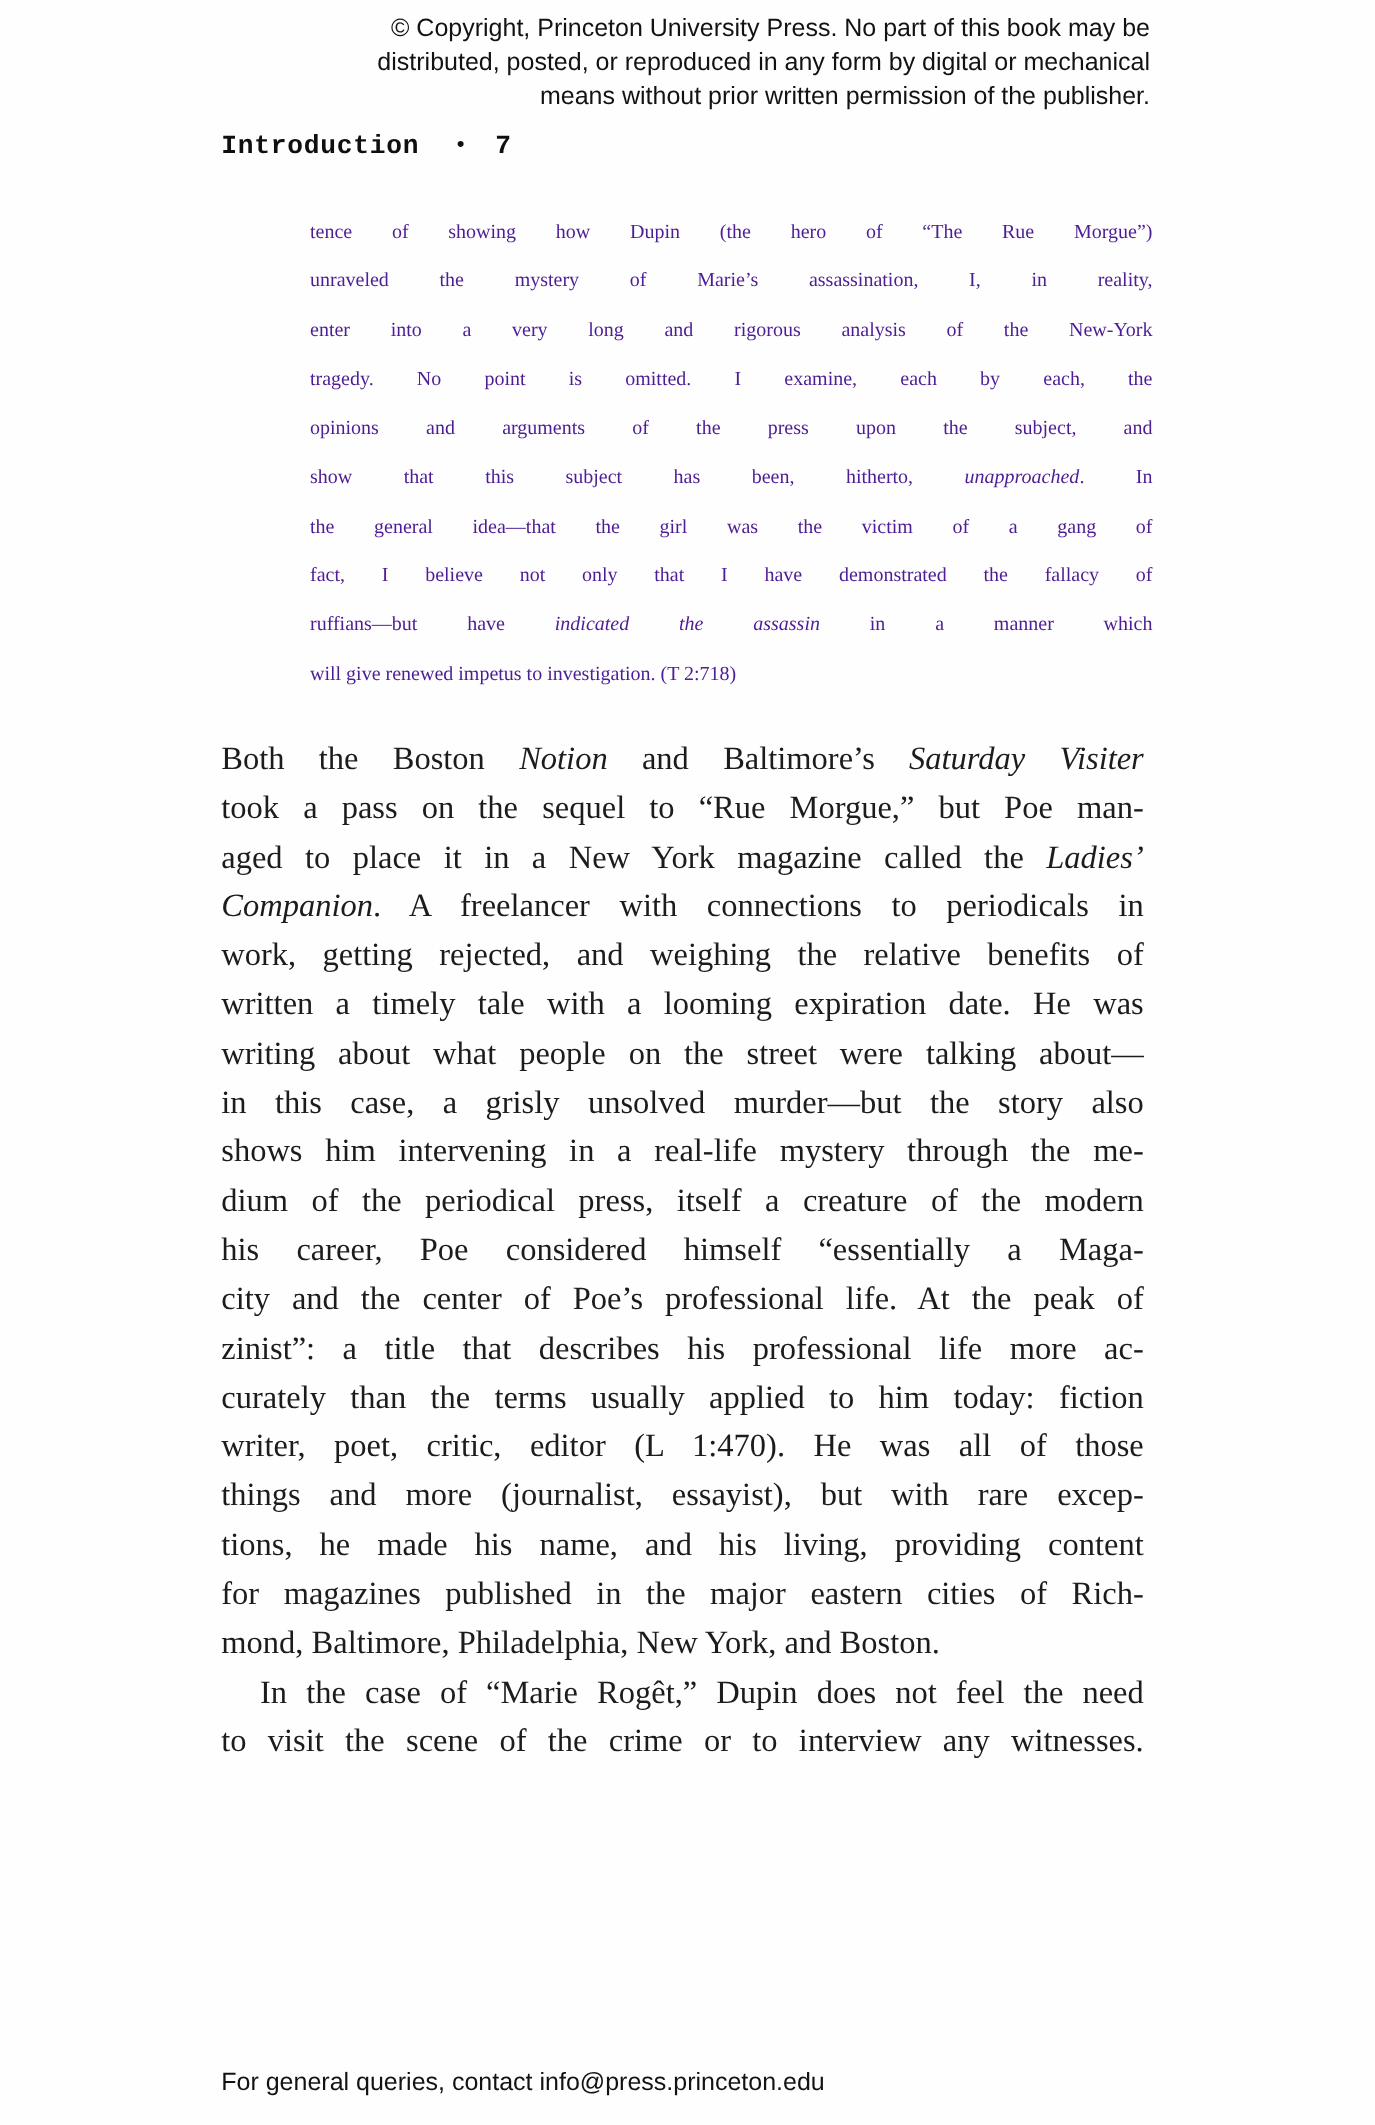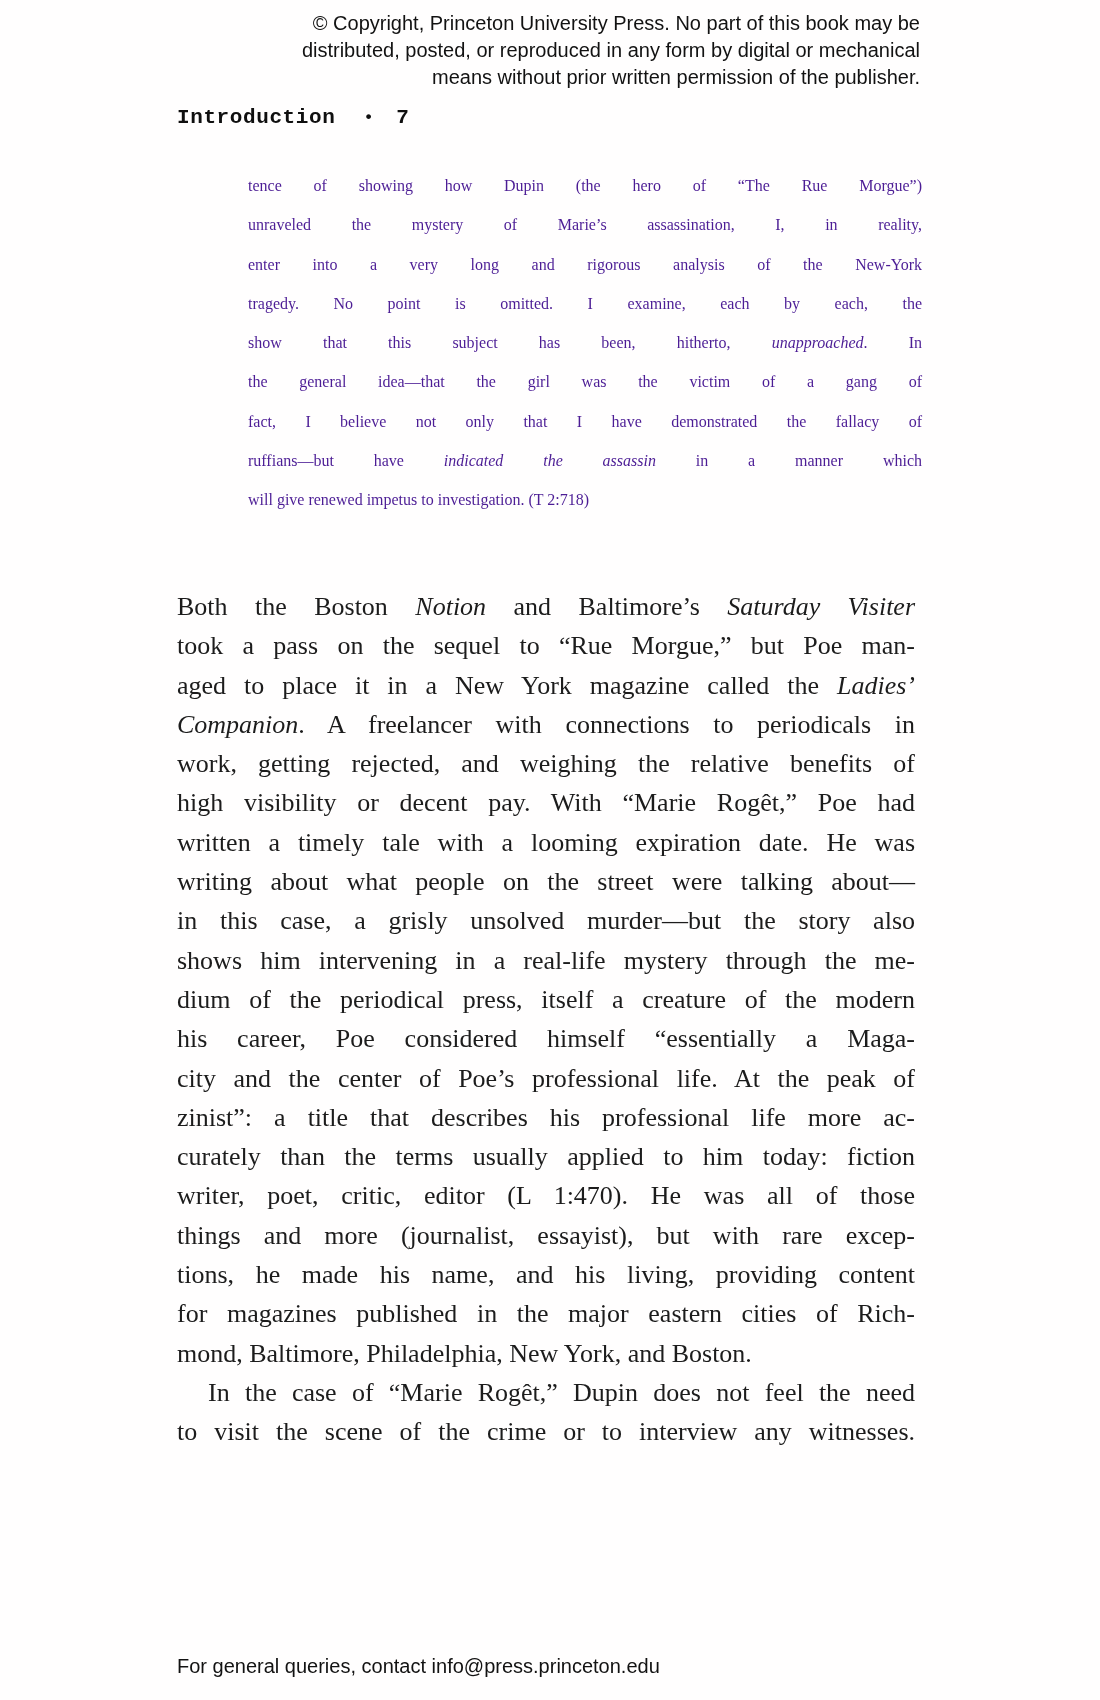--- a/index.html
+++ b/index.html
@@ -100,35 +100,35 @@
 
   <div class="running-head">
     <span>Introduction</span><span class="bullet">•</span><span>7</span>
   </div>
 
   <div class="quote">
       <div class="tline just"><span>tence of showing how Dupin (the hero of “The Rue Morgue”)</span></div>
       <div class="tline just"><span>unraveled the mystery of Marie’s assassination, I, in reality,</span></div>
       <div class="tline just"><span>enter into a very long and rigorous analysis of the New-York</span></div>
       <div class="tline just"><span>tragedy. No point is omitted. I examine, each by each, the</span></div>
+      <div class="tline just"><span>opinions and arguments of the press upon the subject, and</span></div>
       <div class="tline just"><span>show that this subject has been, hitherto, </span><span class="it">unapproached</span><span>. In</span></div>
       <div class="tline just"><span>the general idea—that the girl was the victim of a gang of</span></div>
       <div class="tline just"><span>fact, I believe not only that I have demonstrated the fallacy of</span></div>
       <div class="tline just"><span>ruffians—but have </span><span class="it">indicated the assassin</span><span> in a manner which</span></div>
       <div class="tline"><span>will give renewed impetus to investigation. (T 2:718)</span></div>
     </div>
 
   <div class="bodytext">
     <div>
         <div class="tline just"><span>Both the Boston </span><span class="it">Notion</span><span> and Baltimore’s </span><span class="it">Saturday Visiter</span></div>
         <div class="tline just"><span>took a pass on the sequel to “Rue Morgue,” but Poe man-</span></div>
         <div class="tline just"><span>aged to place it in a New York magazine called the </span><span class="it">Ladies’</span></div>
         <div class="tline just"><span class="it">Companion</span><span>. A freelancer with connections to periodicals in</span></div>
         <div class="tline just"><span>work, getting rejected, and weighing the relative benefits of</span></div>
-        <div class="tline just"><span>high visibility or decent pay. With “Marie Rogêt,” Poe had</span></div>
         <div class="tline just"><span>written a timely tale with a looming expiration date. He was</span></div>
         <div class="tline just"><span>writing about what people on the street were talking about—</span></div>
         <div class="tline just"><span>in this case, a grisly unsolved murder—but the story also</span></div>
         <div class="tline just"><span>shows him intervening in a real-life mystery through the me-</span></div>
         <div class="tline just"><span>dium of the periodical press, itself a creature of the modern</span></div>
         <div class="tline just"><span>his career, Poe considered himself “essentially a Maga-</span></div>
         <div class="tline just"><span>city and the center of Poe’s professional life. At the peak of</span></div>
         <div class="tline just"><span>zinist”: a title that describes his professional life more ac-</span></div>
         <div class="tline just"><span>curately than the terms usually applied to him today: fiction</span></div>
         <div class="tline just"><span>writer, poet, critic, editor (L 1:470). He was all of those</span></div>

